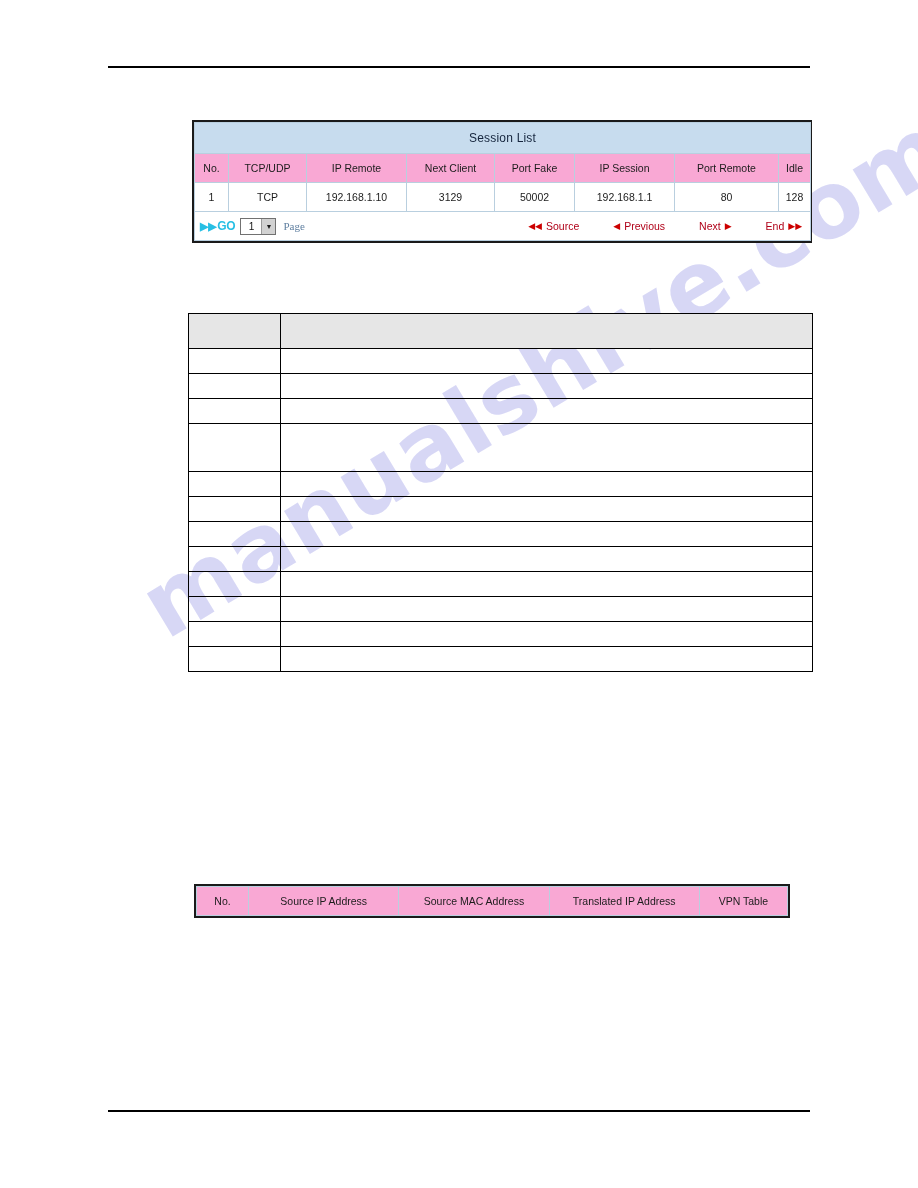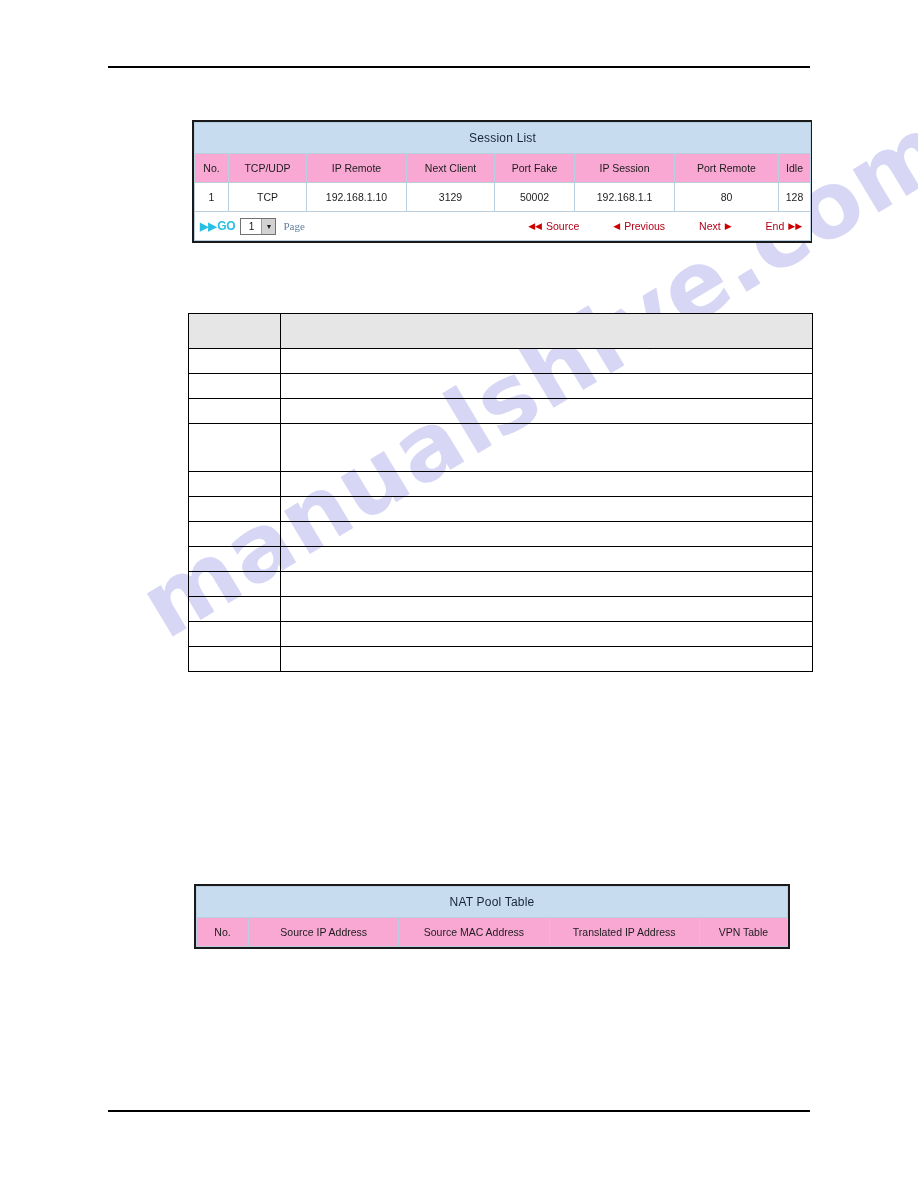--- a/index.html
+++ b/index.html
@@ -350,23 +350,20 @@
   <table class="ui-table">
     <colgroup>
       <col style="width:52px">
         <col style="width:150px">
         <col style="width:150px">
         <col style="width:150px">
         <col style="width:88px">
     </colgroup>
     <tbody>
       <tr>
-        <td class="title-bar" colspan="5">NAT Pool Table</td>
-      </tr>
-      <tr>
         <td class="col-head">No.</td>
         <td class="col-head">Source IP Address</td>
         <td class="col-head">Source MAC Address</td>
         <td class="col-head">Translated IP Address</td>
         <td class="col-head">VPN Table</td>
       </tr>
     </tbody>
   </table>
 </div>
 

